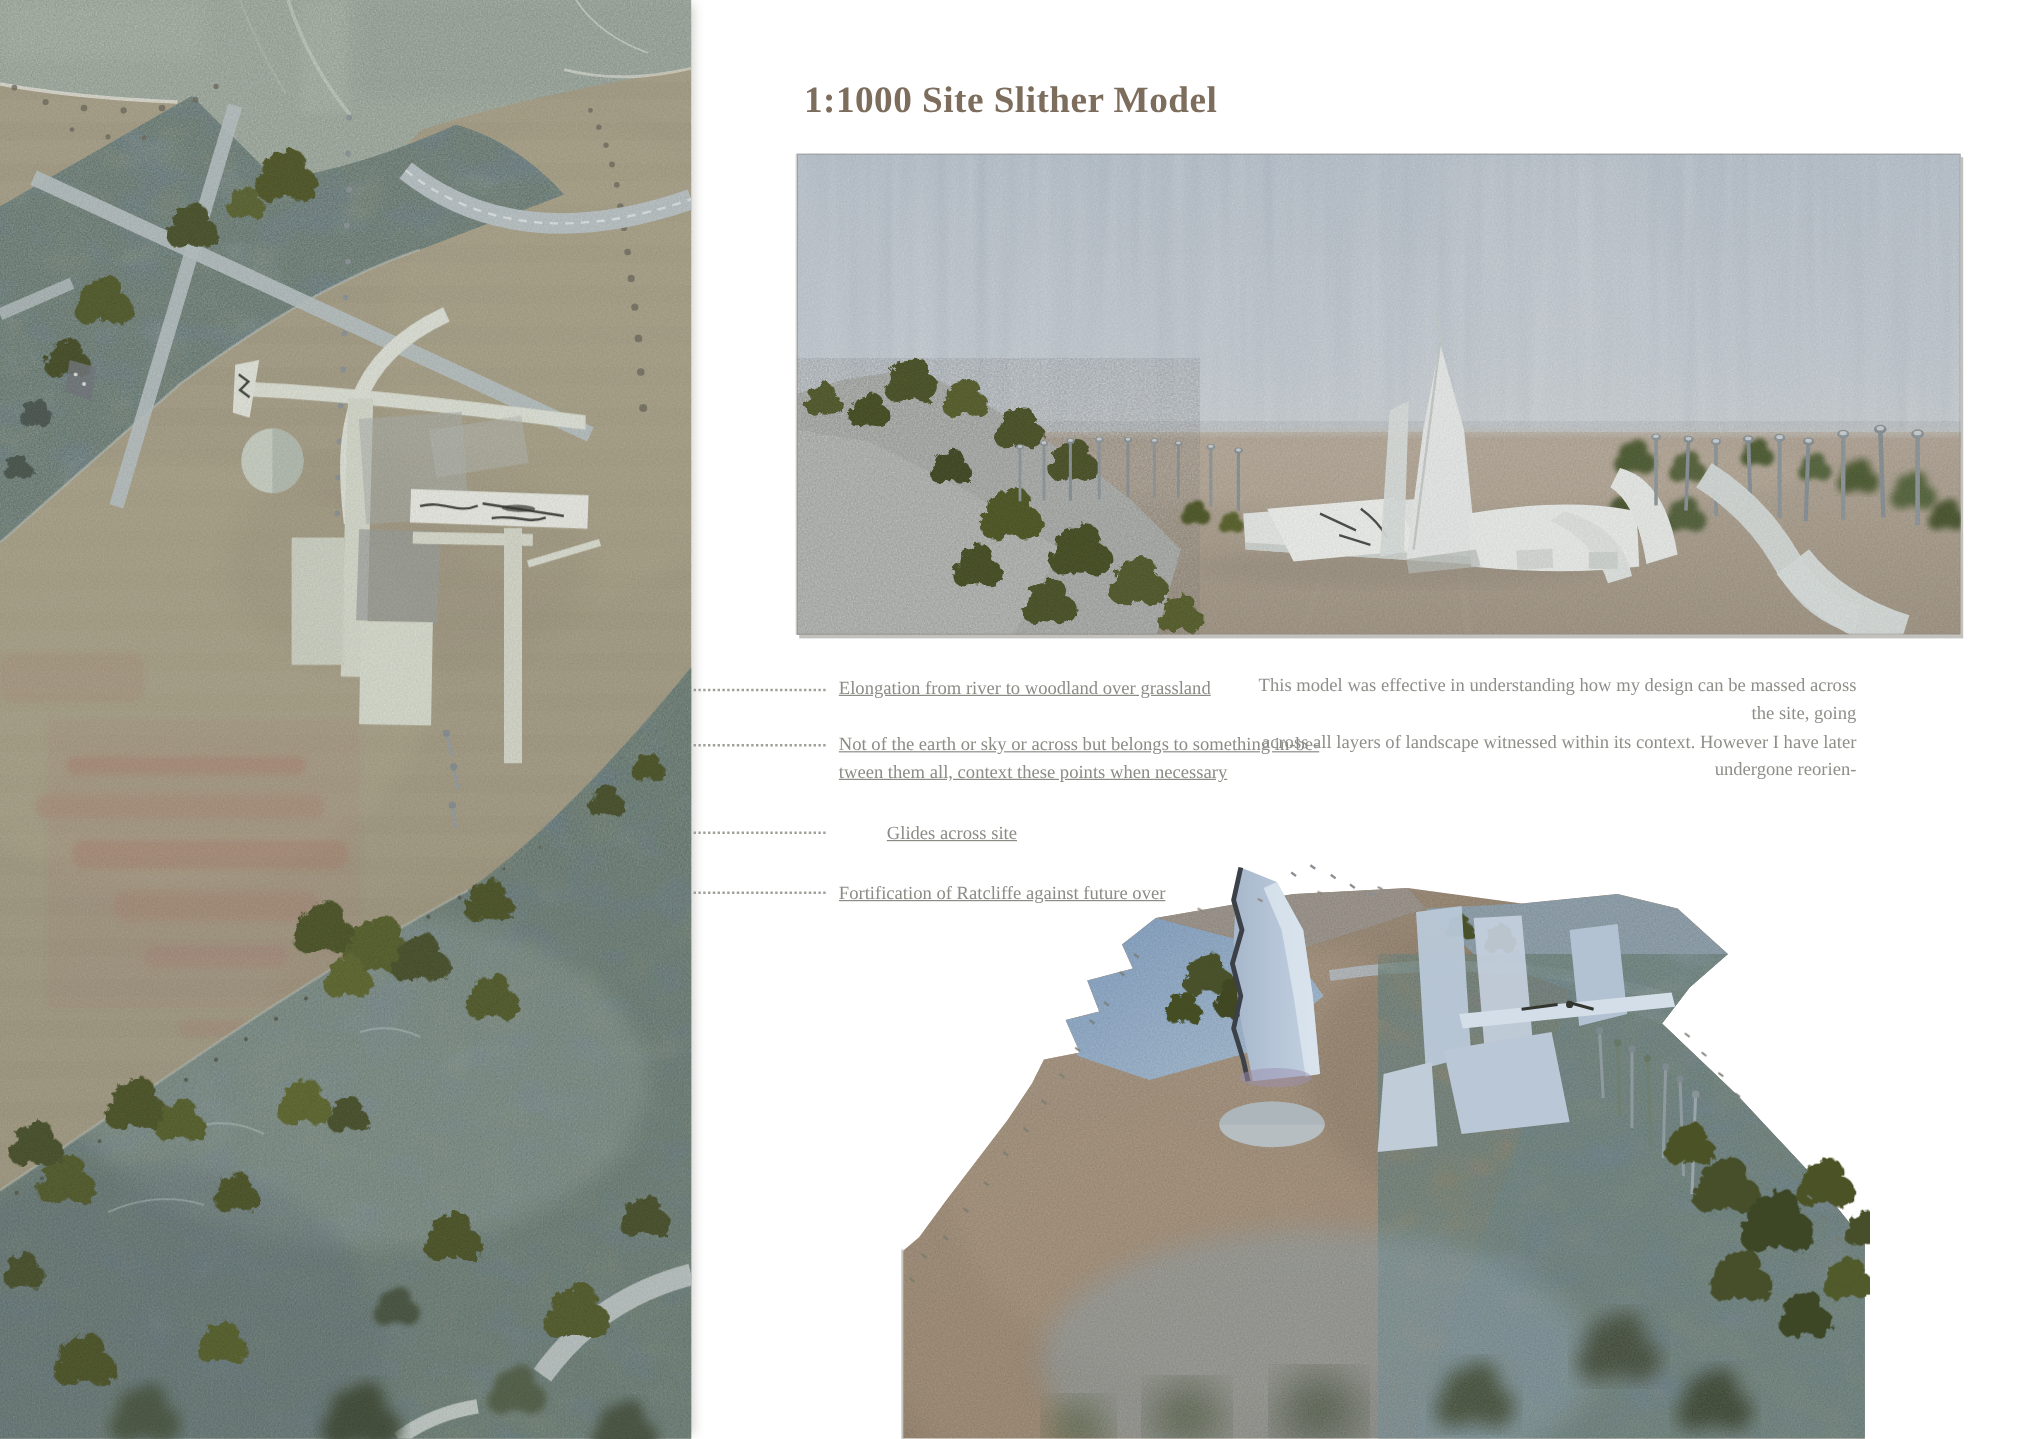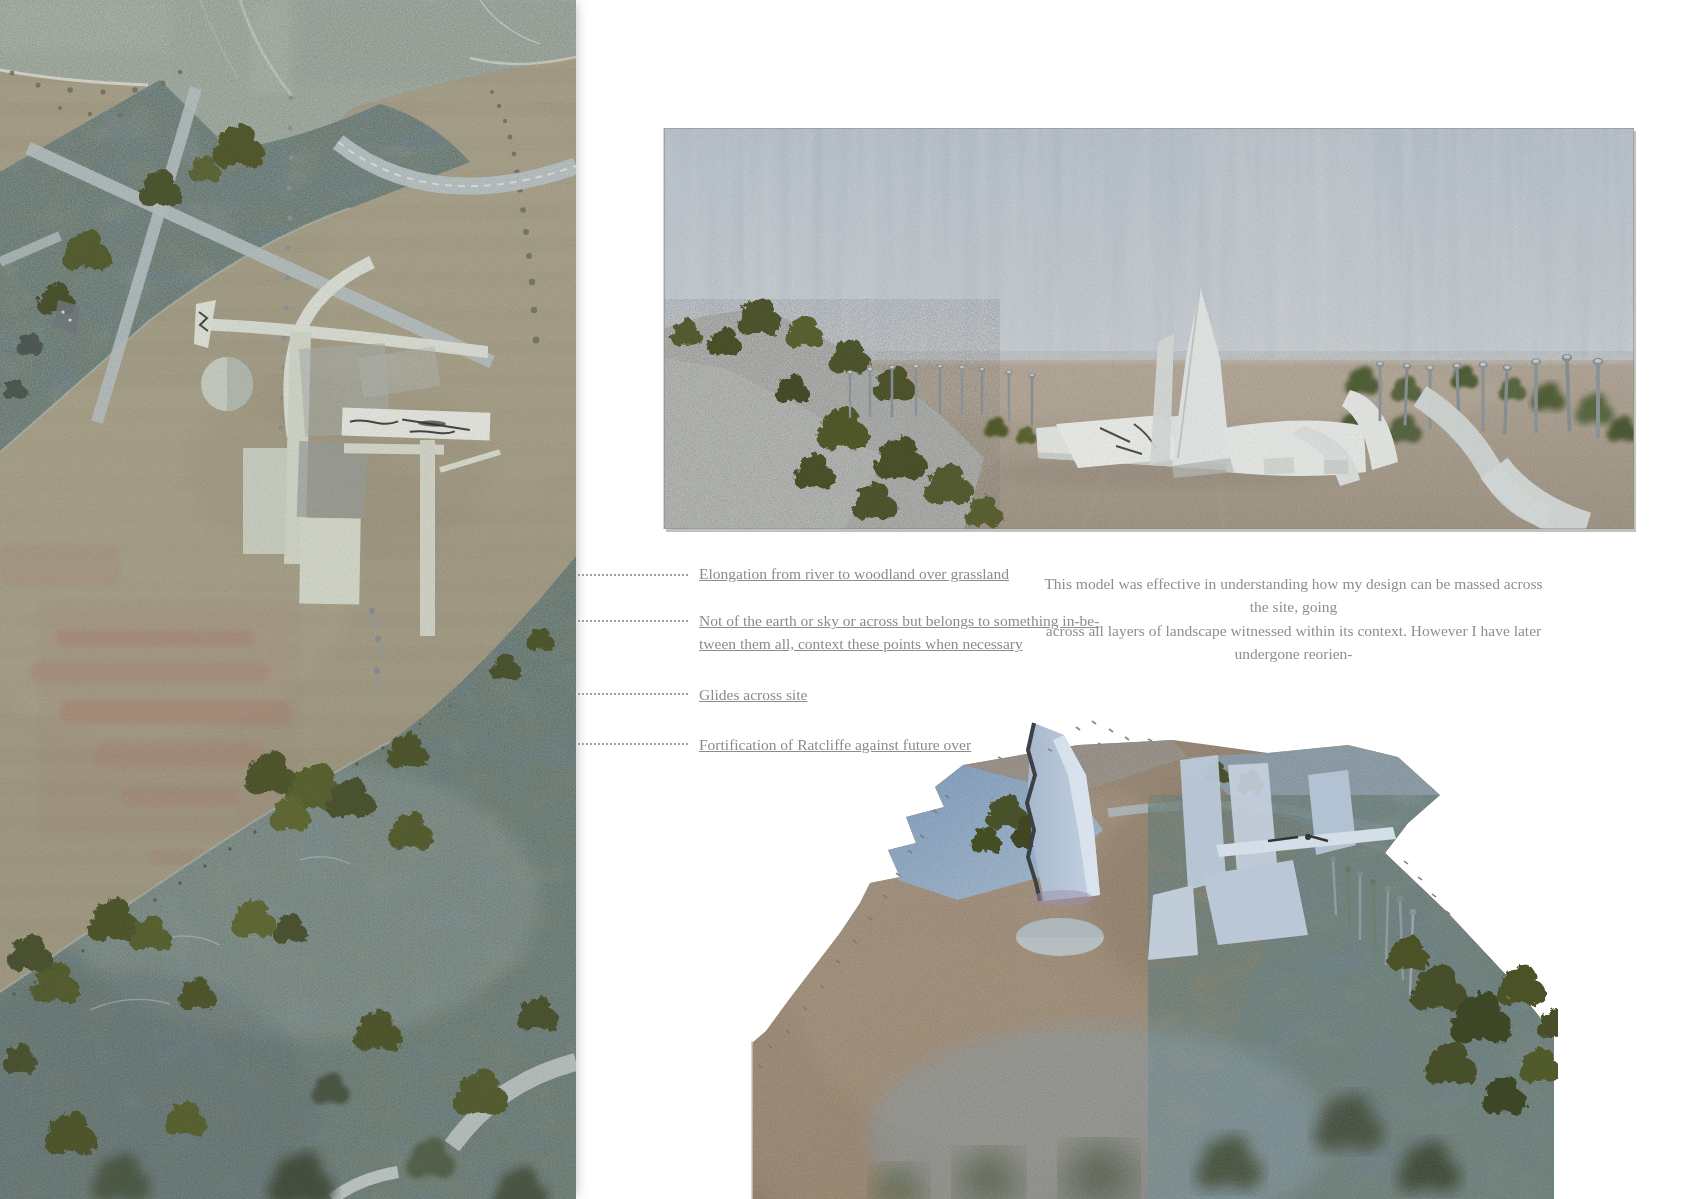--- a/index.html
+++ b/index.html
@@ -19,24 +19,24 @@
 
   .leader{position:absolute;width:110px;height:0;border-top:2px dotted #a09f98;}
   .ann{position:absolute;left:699px;color:#8c8c87;font-size:15.5px;line-height:23px;
        white-space:nowrap;z-index:3;text-decoration:underline;}
   .ld-1{left:578px;top:574px;}
   .ld-2{left:578px;top:620px;}
   .ld-3{left:578px;top:693px;}
   .ld-4{left:578px;top:743px;}
   .ann-1{top:562px;}
   .ann-2{top:609px;}
-  .ann-3{top:683px;}
+  .ann-3{top:683px;margin-left:40px;}
   .ann-4{top:733px;}
 
-  .description{position:absolute;left:1040px;top:572px;width:507px;text-align:center;
+  .description{position:absolute;left:1040px;top:560px;width:507px;text-align:right;
                color:#8f8f8a;font-size:15.5px;line-height:23.4px;z-index:3;}
 </style>
 </head>
 <body>
 
 <div class="page">
 
   <div class="figure fig-left">
   <svg width="576" height="1199" viewBox="0 0 576 1199" xmlns="http://www.w3.org/2000/svg">
     <defs>
@@ -317,20 +317,21 @@
       <use href="#tree" transform="translate(300,1182) scale(1.9)" color="#3f4b39" filter="url(#blur3)"></use>
       <use href="#tree" transform="translate(430,1160) scale(1.4)" color="#515f46" filter="url(#blur2)"></use>
       <use href="#tree" transform="translate(520,1192) scale(1.6)" color="#46523f" filter="url(#blur3)"></use>
     </g>
 
     <rect width="576" height="1199" filter="url(#noiseDark)" opacity=".08"></rect>
     <rect width="576" height="1199" filter="url(#noiseLight)" opacity=".06"></rect>
   </svg>
   </div>
 
+  <h1 class="page-title">1:1000 Site Slither Model</h1>
 
   <div class="figure fig-top">
   <svg width="970" height="401" viewBox="0 0 970 401" xmlns="http://www.w3.org/2000/svg">
     <defs>
       <linearGradient id="skyGrad" x1="0" y1="0" x2="0" y2="1">
         <stop offset="0" stop-color="#b4bfca"></stop>
             <stop offset=".7" stop-color="#bfc7ce"></stop>
         <stop offset="1" stop-color="#c6ccd0"></stop>
       </linearGradient>
       <linearGradient id="groundGrad" x1="0" y1="0" x2="0" y2="1">

